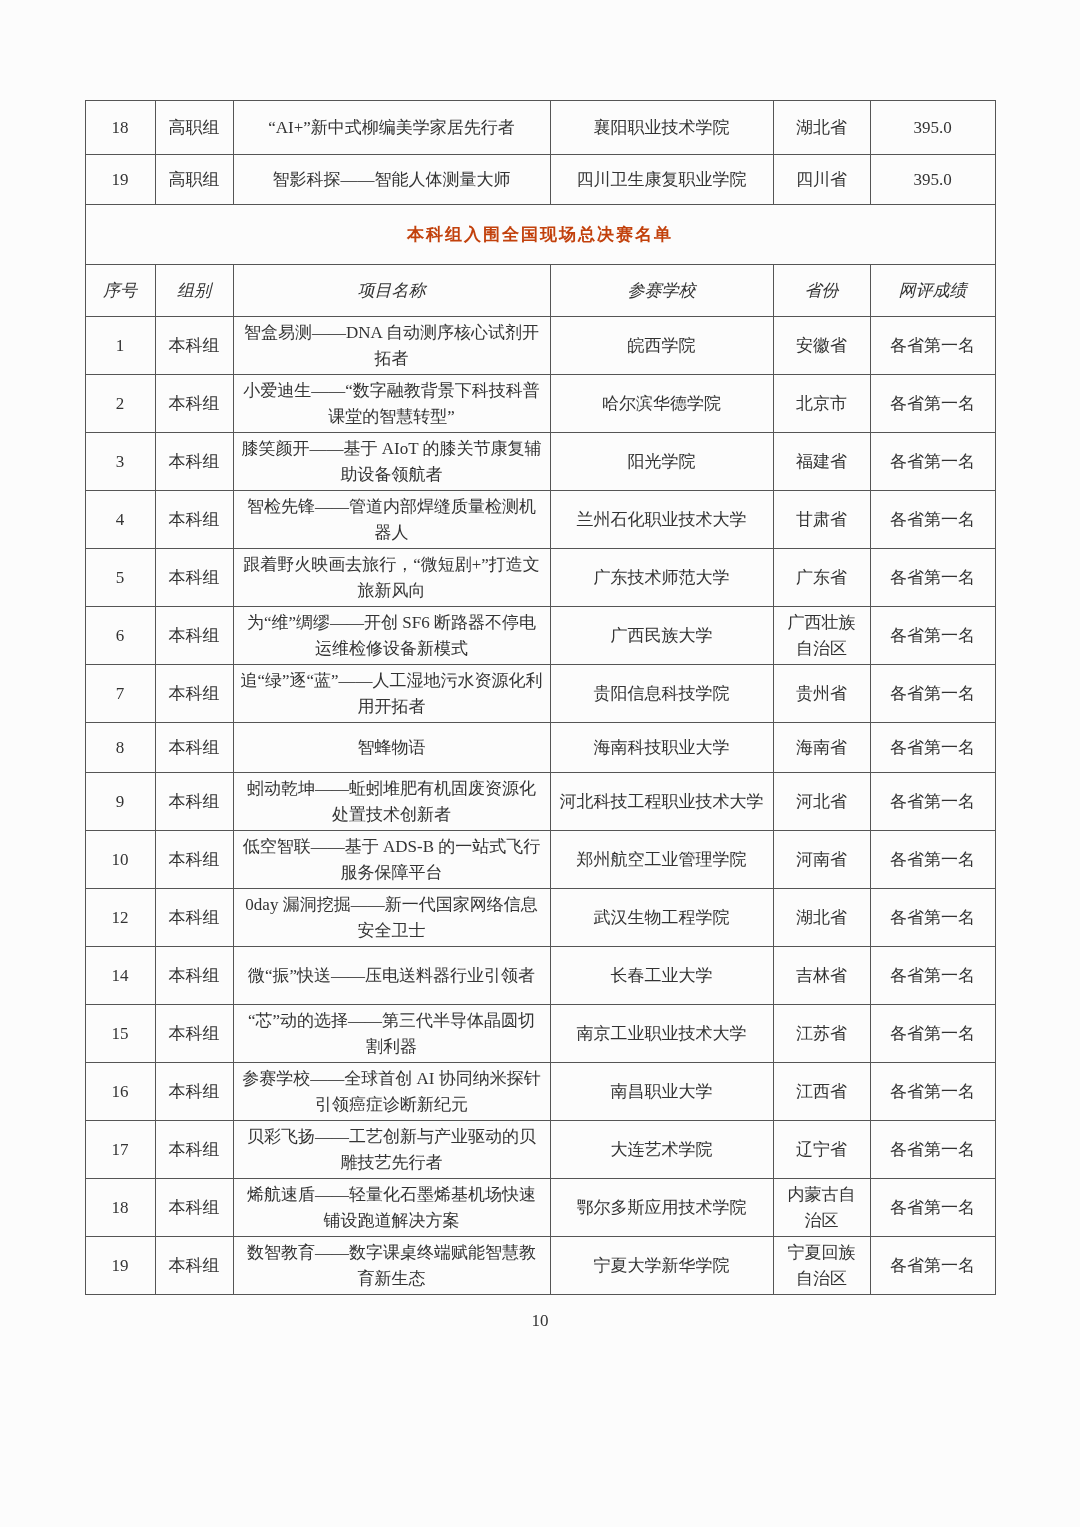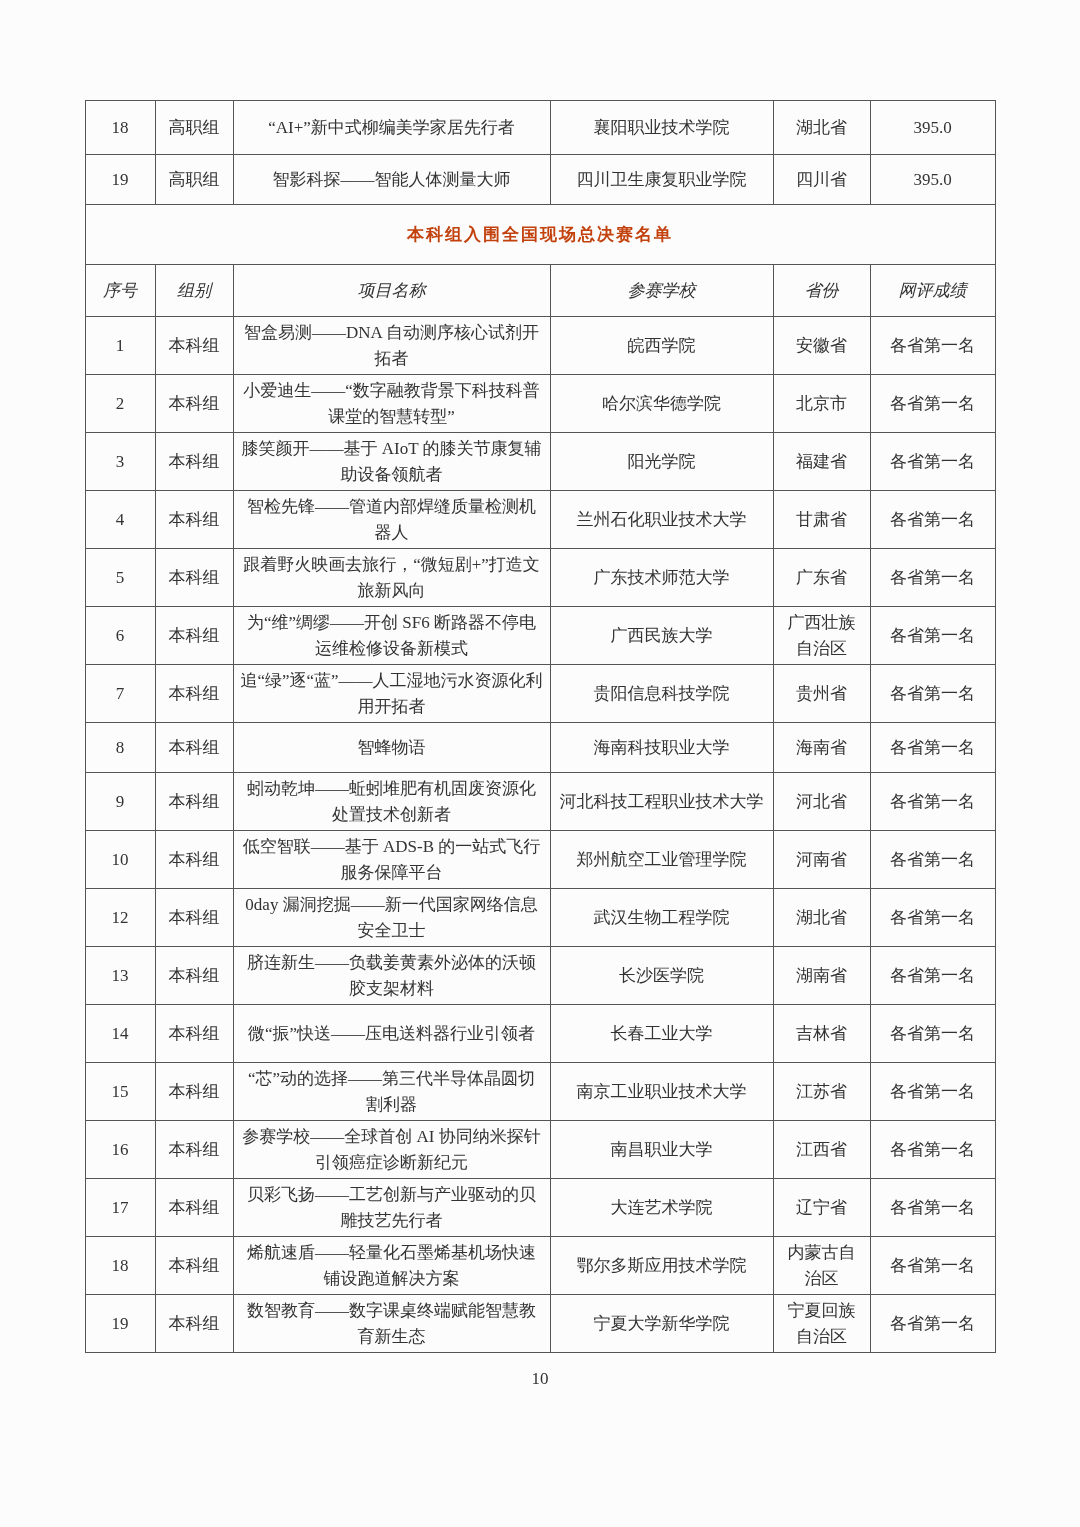--- a/index.html
+++ b/index.html
@@ -182,28 +182,20 @@
       </tr>
       <tr class="h58">
         <td>12</td>
         <td>本科组</td>
         <td class="c-project">0day 漏洞挖掘——新一代国家网络信息安全卫士</td>
         <td class="c-school">武汉生物工程学院</td>
         <td class="c-province">湖北省</td>
         <td>各省第一名</td>
       </tr>
       <tr class="h58">
-        <td>13</td>
-        <td>本科组</td>
-        <td class="c-project">脐连新生——负载姜黄素外泌体的沃顿胶支架材料</td>
-        <td class="c-school">长沙医学院</td>
-        <td class="c-province">湖南省</td>
-        <td>各省第一名</td>
-      </tr>
-      <tr class="h58">
         <td>14</td>
         <td>本科组</td>
         <td class="c-project">微“振”快送——压电送料器行业引领者</td>
         <td class="c-school">长春工业大学</td>
         <td class="c-province">吉林省</td>
         <td>各省第一名</td>
       </tr>
       <tr class="h58">
         <td>15</td>
         <td>本科组</td>

